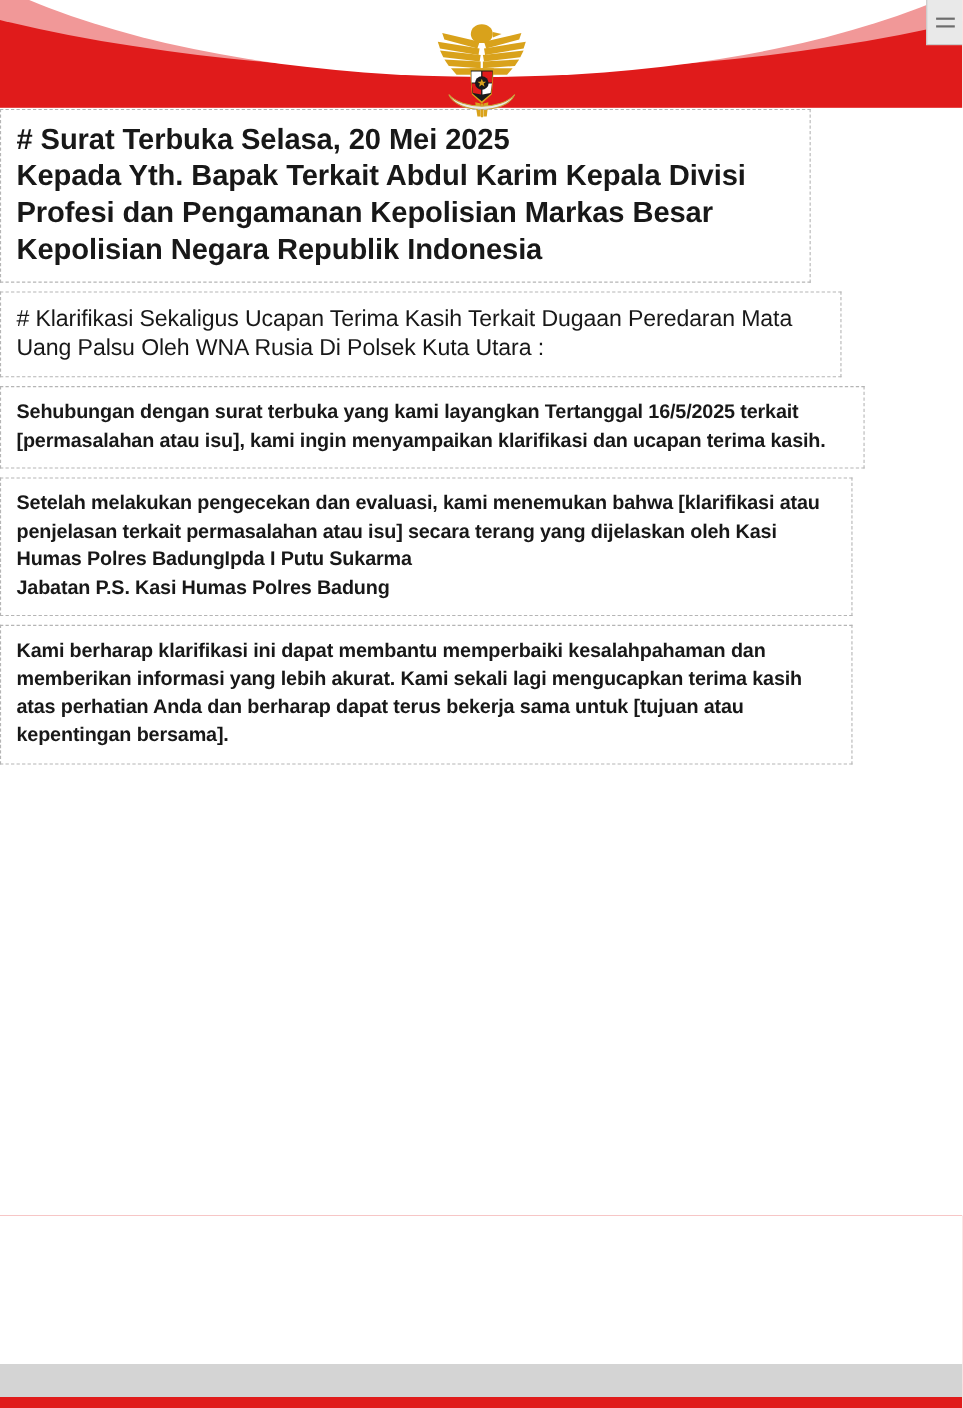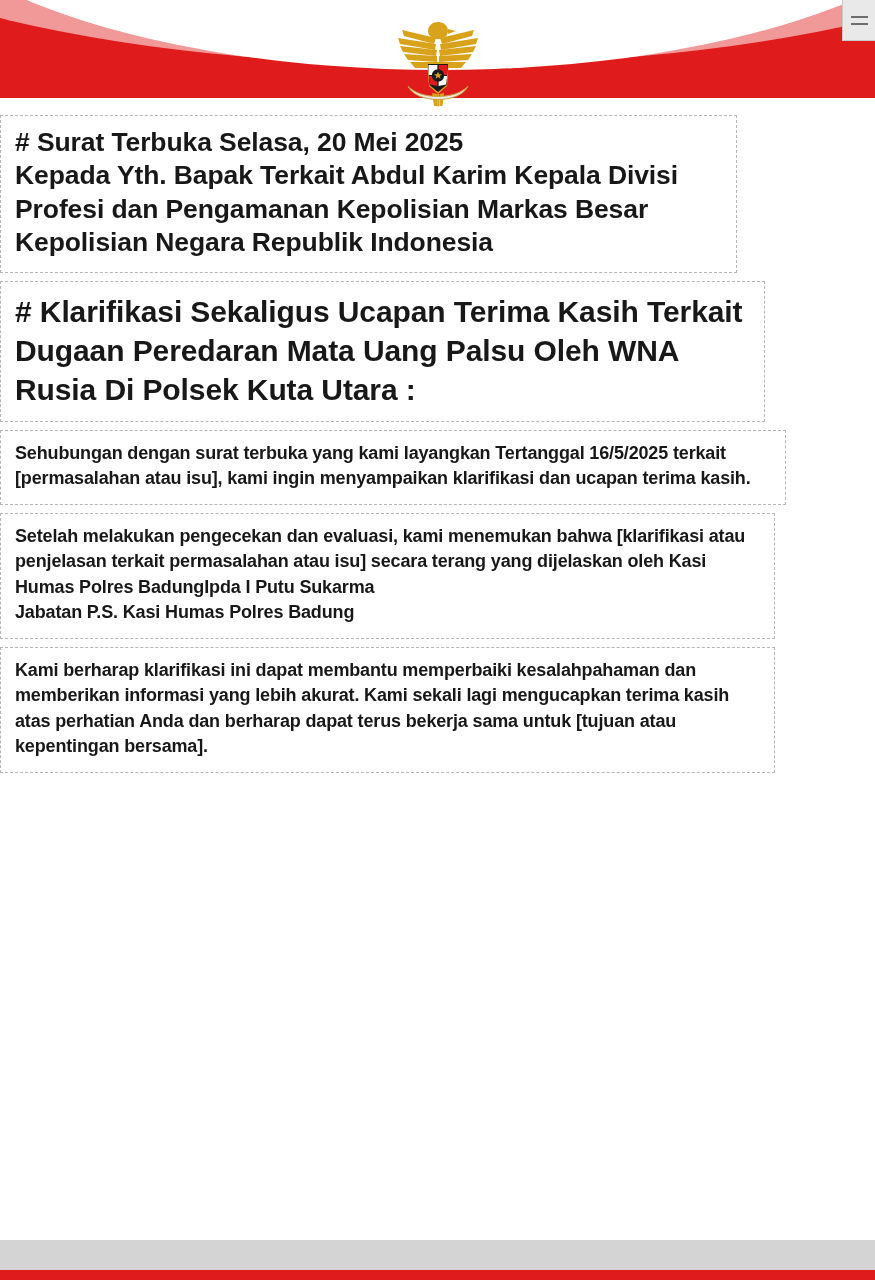--- a/index.html
+++ b/index.html
@@ -128,21 +128,21 @@
   .scroll-stub span {
     display: block;
     width: 17px;
     height: 2px;
     background: #6d6d6d;
   }
 
   
   .content {
     position: absolute;
-    top: 115px;
+    top: 99px;
     left: 0;
     width: 717px;
     z-index: 8;
   }
   .block {
     border: 1px dashed #b5b5b5;
     margin: 0 auto 8px auto;
     padding: 10px 14px 12px 14px;
     box-sizing: border-box;
     background: transparent;
@@ -158,22 +158,22 @@
   .b5 { width: 775px; }
   .b6 { width: 775px; }
 
   .t-head {
     font-size: 26.5px;
     font-weight: 700;
     line-height: 1.26;
     letter-spacing: -0.1px;
   }
   .t-sub {
-    font-size: 30px;
-    font-weight: 700;
+    font-size: 21px;
+    font-weight: 400;
     line-height: 1.30;
     letter-spacing: -0.1px;
   }
   .t-body {
     font-size: 18px;
     font-weight: 700;
     line-height: 1.42;
     letter-spacing: -0.15px;
   }
 </style>

